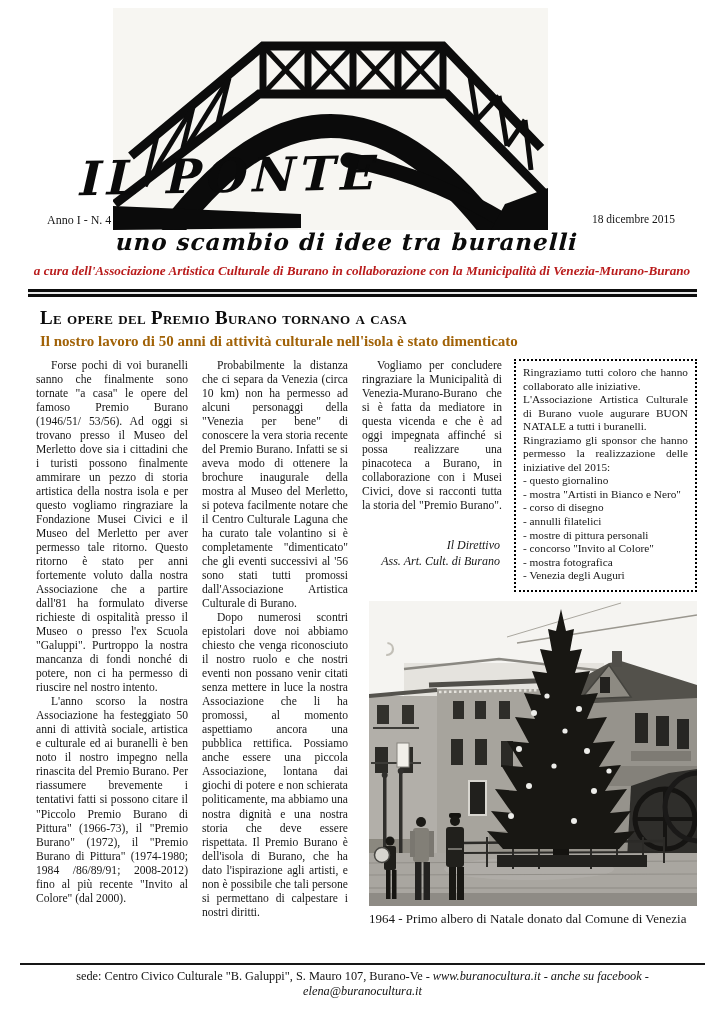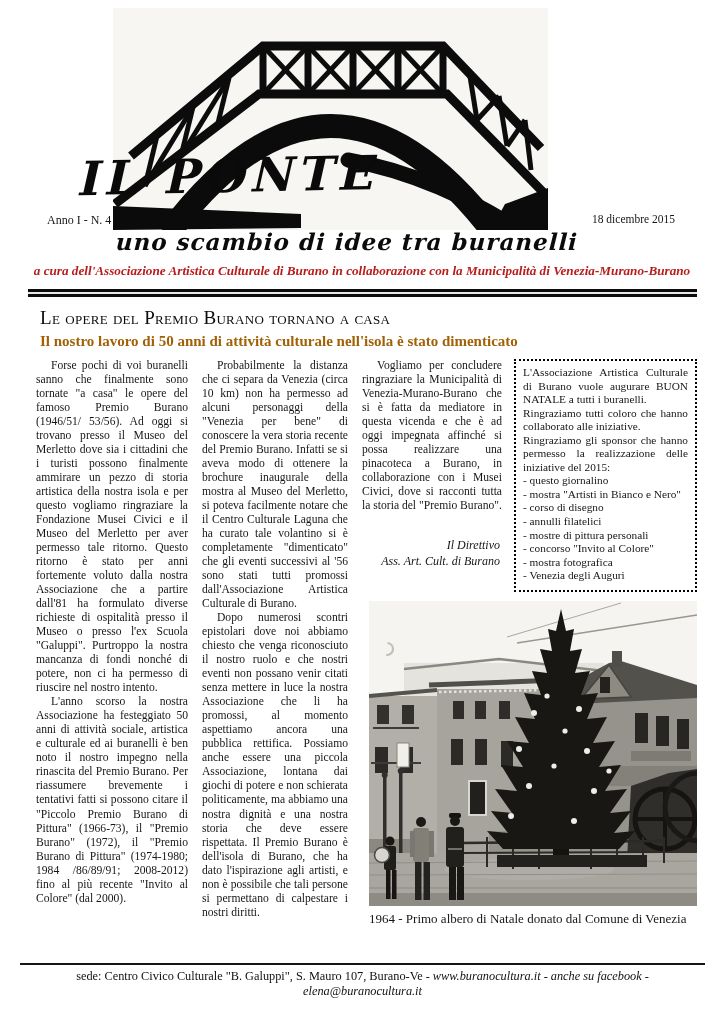--- a/index.html
+++ b/index.html
@@ -29,21 +29,21 @@
     position:absolute;left:0;top:263px;width:724px;text-align:center;
     font-style:italic;font-weight:bold;font-size:13.2px;color:#b91c1c;
   }
   .double-rule{
     position:absolute;left:28px;top:289px;width:669px;height:2px;
     border-top:3px solid #0d0d0d;border-bottom:3px solid #0d0d0d;background:#e9e9e9;
   }
   
   .headline-block{position:absolute;left:40px;top:308px;width:660px;}
   .headline{
-    font-variant:small-caps;font-weight:normal;font-size:19px;line-height:1.1;
+    font-variant:small-caps;font-weight:bold;font-size:19px;line-height:1.1;
     letter-spacing:.3px;color:#0c0c0c;
   }
   .subheadline{font-weight:bold;font-size:15px;margin-top:4px;color:#a16207;}
   
   .columns{
     position:absolute;left:36px;top:359px;width:661px;display:flex;gap:14px;
     font-size:11.6px;line-height:1.21;text-align:justify;
     hyphens:auto;-webkit-hyphens:auto;
   }
   .col1{width:152px;flex:none;}
@@ -149,22 +149,22 @@
     <div class="right-area">
       <div class="right-top">
         <div class="col3">
           <p>Vogliamo per concludere ringraziare la Municipalità di Venezia-Murano-Burano che si è fatta da mediatore in questa vicenda e che è ad oggi impegnata affinché si possa realizzare una pinacoteca a Burano, in collaborazione con i Musei Civici, dove si racconti tutta la storia del "Premio Burano".</p>
           <div class="signature">
             <div>Il Direttivo</div>
             <div>Ass. Art. Cult. di Burano</div>
           </div>
         </div>
         <div class="greetings-box">
+          <p>Ringraziamo tutti coloro che hanno collaborato alle iniziative.</p>
           <p>L'Associazione Artistica Culturale di Burano vuole augurare BUON NATALE a tutti i buranelli.</p>
-          <p>Ringraziamo tutti coloro che hanno collaborato alle iniziative.</p>
           <p>Ringraziamo gli sponsor che hanno permesso la realizzazione delle iniziative del 2015:</p>
           <div class="item">- questo giornalino</div>
           <div class="item">- mostra "Artisti in Bianco e Nero"</div>
           <div class="item">- corso di disegno</div>
           <div class="item">- annulli filatelici</div>
           <div class="item">- mostre di pittura personali</div>
           <div class="item">- concorso "Invito al Colore"</div>
           <div class="item">- mostra fotografica</div>
           <div class="item">- Venezia degli Auguri</div>
         </div>

